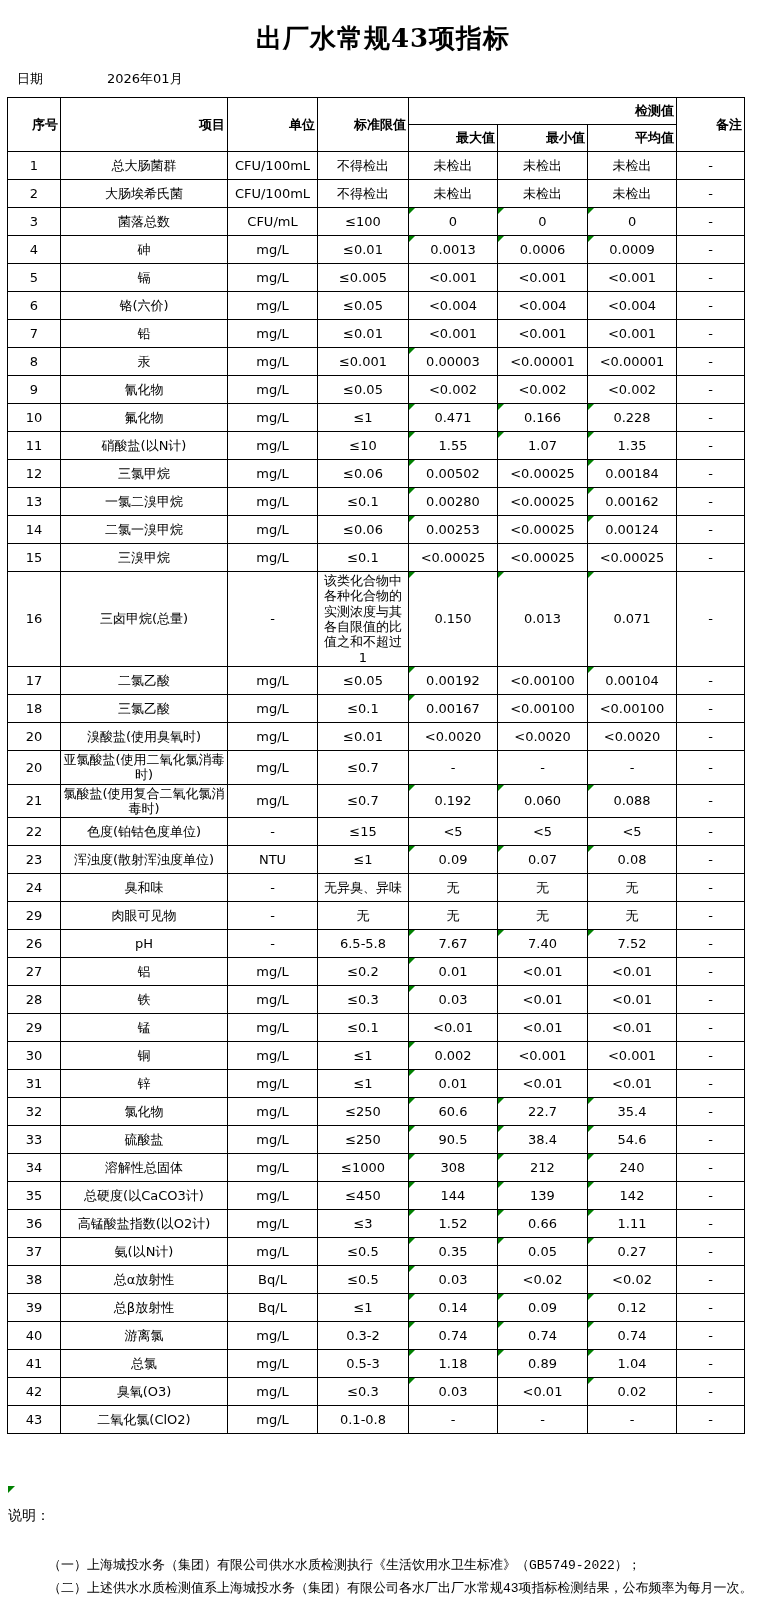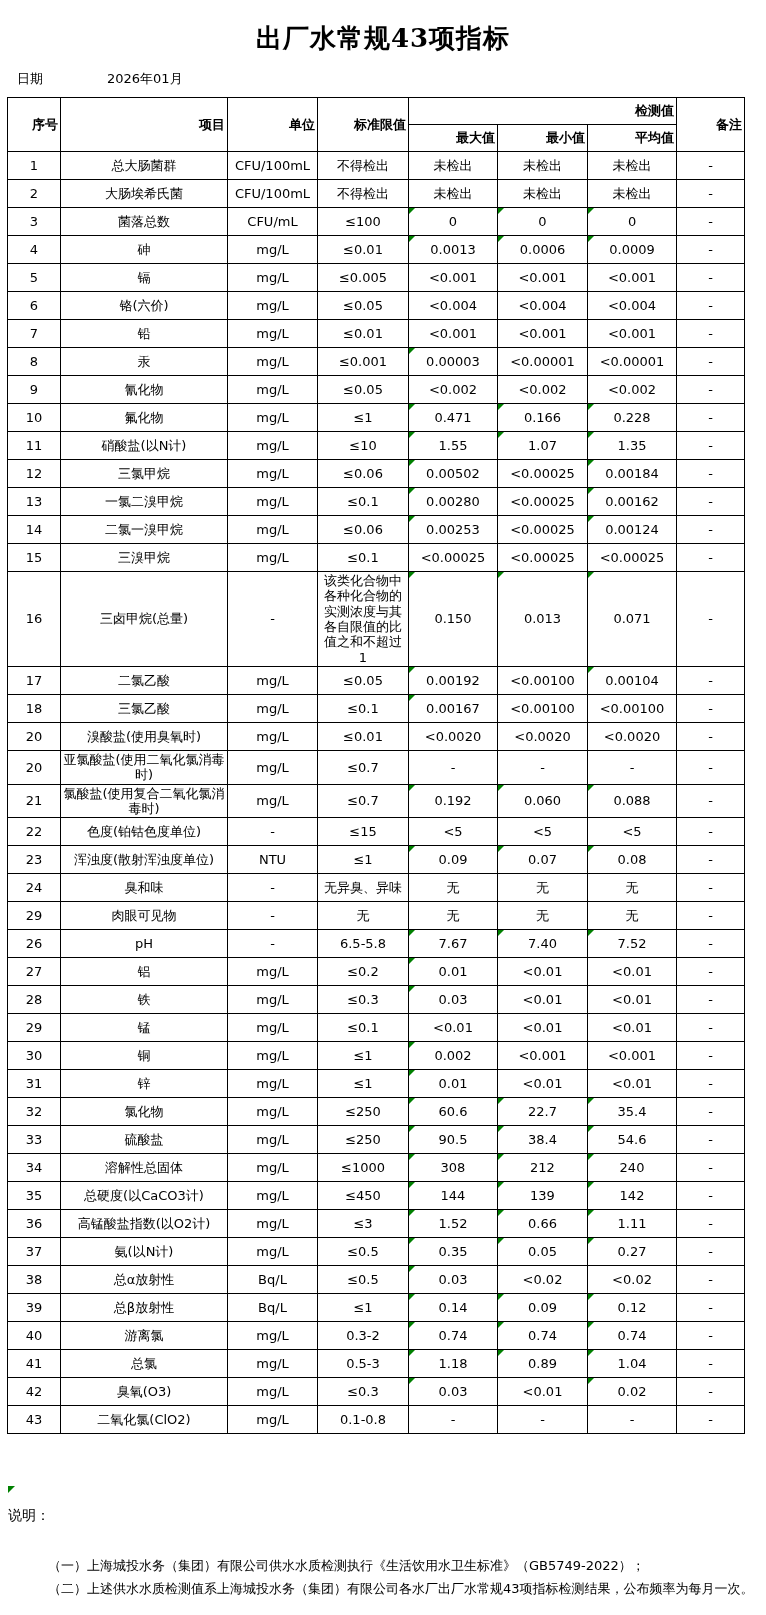--- a/index.html
+++ b/index.html
@@ -70,21 +70,21 @@
 
   .footer { margin-top: 52px; padding: 0 8px; font-size: 13px; }
   .footer-tri {
     display: block;
     width: 0; height: 0;
     border-top: 7px solid var(--tri-green, #008000);
     border-right: 7px solid transparent;
     margin-bottom: 14px;
   }
   .notes-heading { margin: 0 0 30px 0; font-size: 14px; }
-  .note-line { margin: 0; line-height: 1.75; text-indent: 40px; }
+  .note-line { margin: 0; line-height: 1.75; text-indent: 40px; font-family: Liberation Mono, monospace; }
 </style>
 </head>
 <body>
 
 <div class="page">
 
   <h1 class="title">出厂水常规43项指标</h1>
 
   <div class="date-row">
     <span class="date-label">日期</span>

